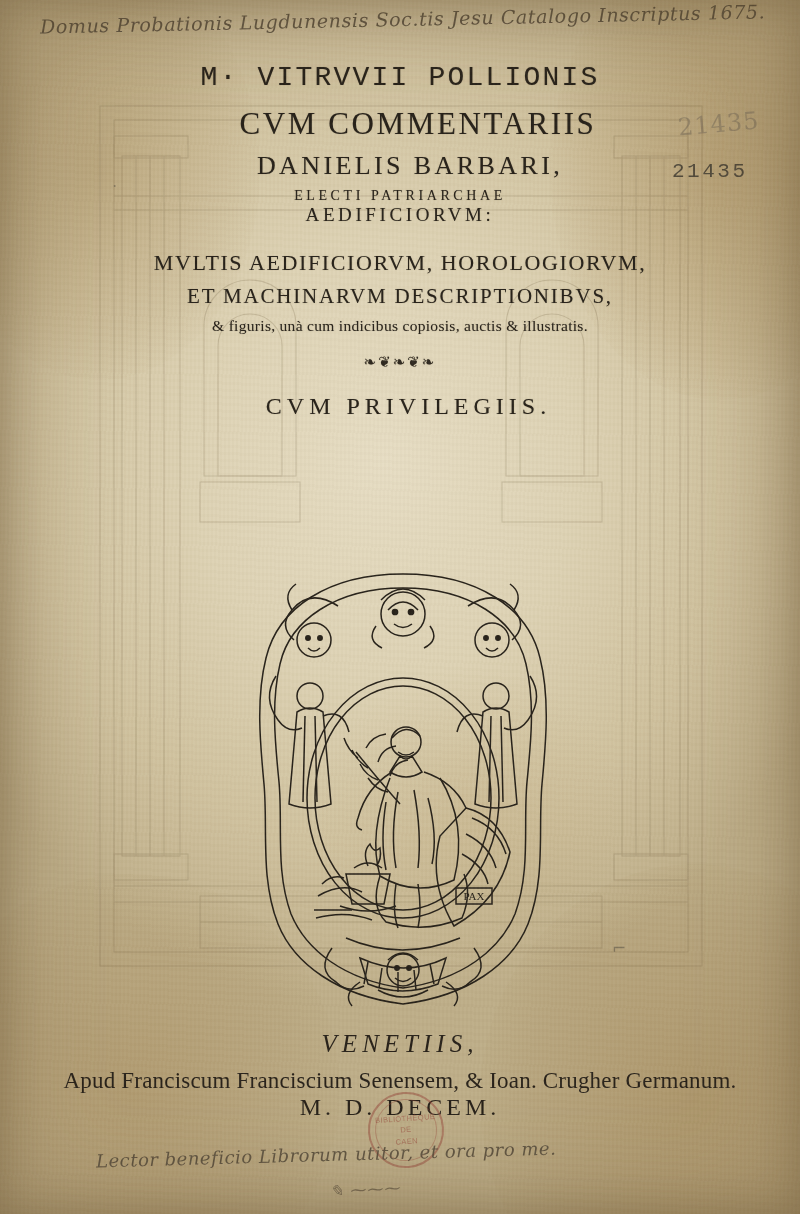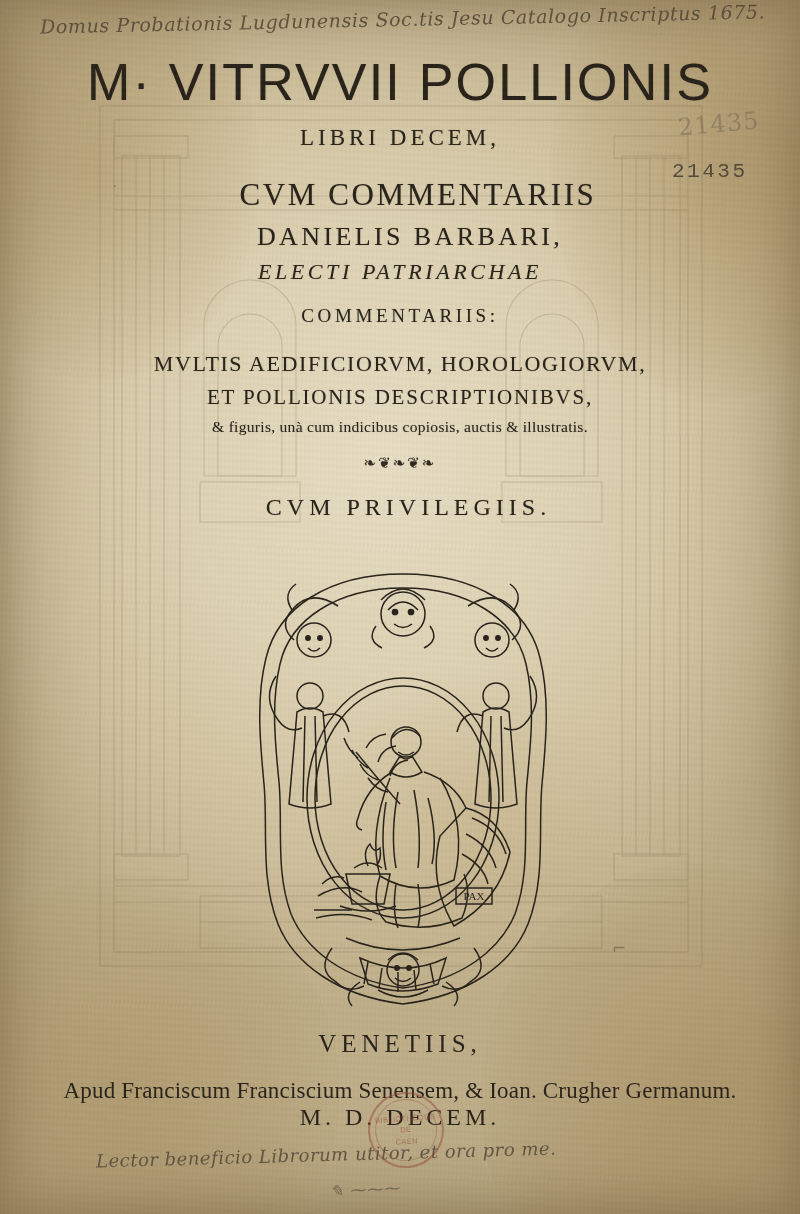--- a/index.html
+++ b/index.html
@@ -142,24 +142,25 @@
     top: 52px;
     text-align: center;
     color: #241f18;
   }
   .line {
     display: block;
     white-space: nowrap;
     text-shadow: 0 0 1px rgba(60,48,28,0.35);
   }
   #t-author {
-    font-size: 52px;
+    font-size: 28px;
     letter-spacing: 2.2px;
     margin-bottom: 13px;
-    font-family: Liberation Sans, sans-serif;
+    font-family: Liberation Mono, monospace;
+    margin-top: 10px;
   }
   #t-title {
     font-size: 35px;
     letter-spacing: 3px;
     margin-bottom: 14px;
   }
   #t-sub1 {
     font-size: 23px;
     letter-spacing: 4px;
     margin-bottom: 26px;
@@ -170,24 +171,23 @@
     margin-bottom: 9px;
     padding-left: 36px;
   }
   #t-editor {
     font-size: 26px;
     letter-spacing: 3.4px;
     margin-bottom: 7px;
     margin-left: 20px;
   }
   #t-role {
-    font-size: 22px;
+    font-size: 14px;
     letter-spacing: 3.6px;
-    margin-bottom: 20px;
-    font-style: italic;
+    margin-bottom: 0;
   }
   #t-see {
     font-size: 19px;
     letter-spacing: 3.6px;
     margin-bottom: 24px;
   }
   #t-desc1 {
     font-size: 22px;
     letter-spacing: 1.6px;
     margin-bottom: 8px;
@@ -228,21 +228,22 @@
   #imprint {
     position: absolute;
     left: 0; right: 0;
     top: 1030px;
     text-align: center;
     color: #251f18;
   }
   #im-city {
     font-size: 25px;
     letter-spacing: 5px;
-    margin-bottom: 20px;
+    margin-bottom: 10px;
+    font-style: italic;
   }
   #im-printer {
     font-size: 23px;
     letter-spacing: 0.2px;
   }
   #im-year {
     font-size: 24px;
     letter-spacing: 4px;
   }
 
@@ -327,27 +328,26 @@
 
   <div class="hand" id="ms-top">Domus Probationis Lugdunensis Soc.tis Jesu Catalogo Inscriptus 1675.</div>
 
   <div id="shelfmark-pencil">21435</div>
   <div id="shelfmark-ink">21435</div>
   <div id="margin-mark">⌐</div>
   <div id="margin-dot">·</div>
 
   <div id="titleblock">
     <span class="line" id="t-author">M· VITRVVII POLLIONIS</span>
-    <span class="line" id="t-sub1">LIBRI DECEM,</span>
     <span class="line" id="t-comment">CVM COMMENTARIIS</span>
     <span class="line" id="t-editor">DANIELIS BARBARI,</span>
     <span class="line" id="t-role">ELECTI PATRIARCHAE</span>
-    <span class="line" id="t-see">COMMENTARIIS:</span>
+    <span class="line" id="t-see">AEDIFICIORVM:</span>
     <span class="line" id="t-desc1">MVLTIS AEDIFICIORVM, HOROLOGIORVM,</span>
-    <span class="line" id="t-desc2">ET POLLIONIS DESCRIPTIONIBVS,</span>
+    <span class="line" id="t-desc2">ET MACHINARVM DESCRIPTIONIBVS,</span>
     <span class="line" id="t-desc3">&amp; figuris, unà cum indicibus copiosis, auctis &amp; illustratis.</span>
     <span class="line" id="t-orn">❧❦❧❦❧</span>
     <span class="line" id="t-priv">CVM PRIVILEGIIS.</span>
   </div>
 
   <svg id="device" viewBox="0 0 350 452">
     <g stroke="#241f18" fill="none" stroke-width="1.5">
 
       <path d="M175 8 C 250 8 300 42 312 92 C 322 132 318 176 314 218
                C 310 262 318 312 300 358 C 284 398 240 430 175 438

